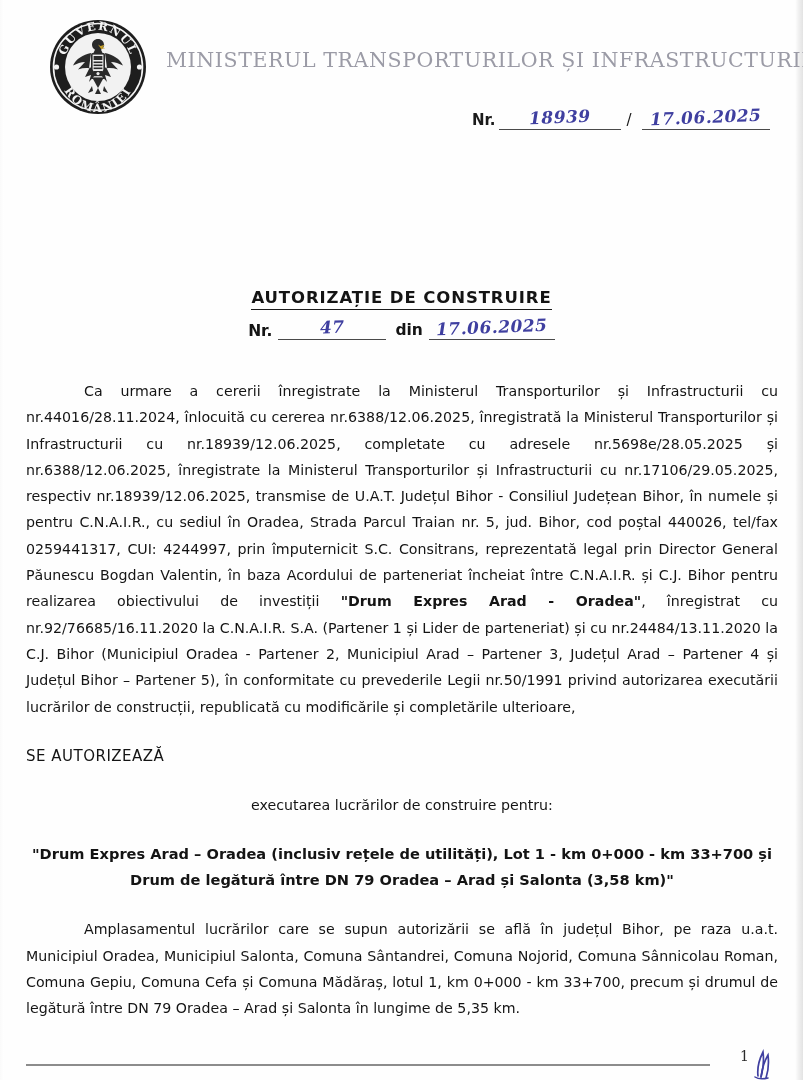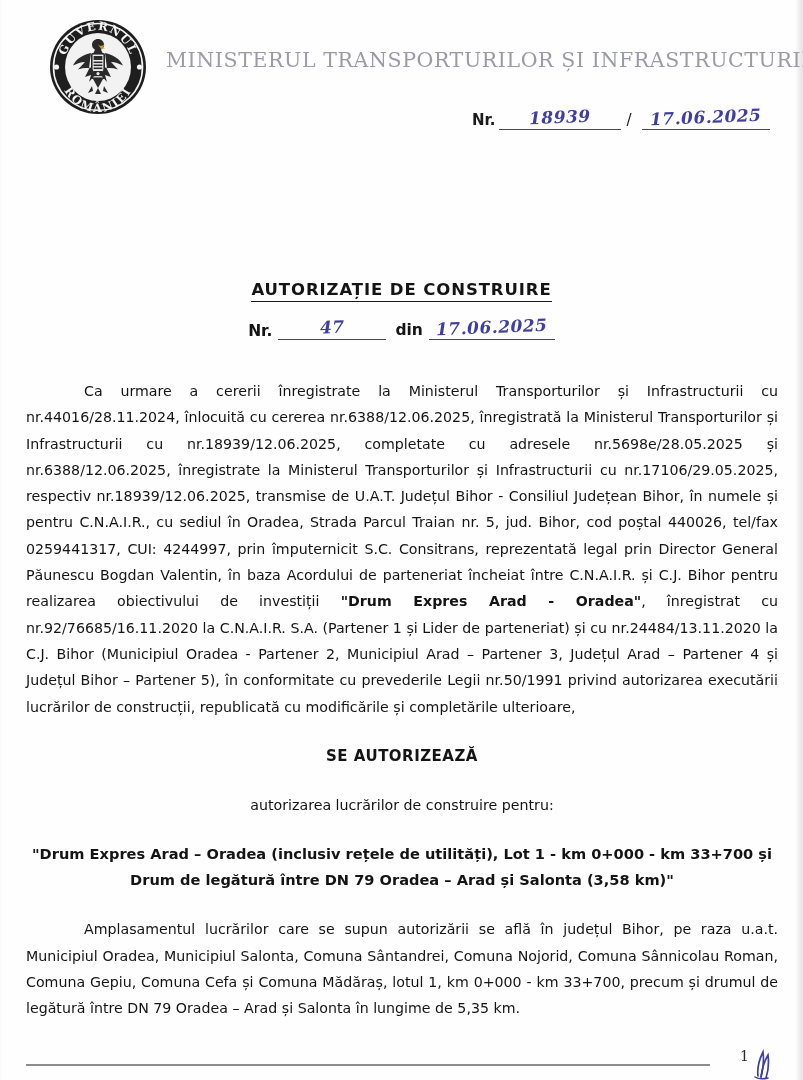--- a/index.html
+++ b/index.html
@@ -87,21 +87,21 @@
     letter-spacing: 0.5px;
     position: relative;
     top: -1px;
     transform: rotate(-2.2deg);
     display: inline-block;
   }
 
   
   .doc-title {
     position: absolute;
-    left: 0; top: 280px;
+    left: 0; top: 288px;
     width: 803px;
     text-align: center;
     font-size: 16.5px;
     font-weight: 700;
     letter-spacing: 0.9px;
   }
   .doc-title span {
     border-bottom: 1.6px solid #1a1a1a;
     padding-bottom: 2px;
   }
@@ -128,22 +128,22 @@
     line-height: 26.3px;
     text-align: justify;
     text-justify: inter-word;
   }
   .body p { margin: 0 0 0 0; }
   .indent { text-indent: 58px; }
   .gap { height: 23px; }
   .center { text-align: center; }
   .bold { font-weight: 700; }
   .heading-auth {
-    text-align: center;
-    font-weight: 700;
+    text-align: left;
+    font-weight: 400;
     font-size: 15px;
     letter-spacing: 0.5px;
   }
   .subject {
     text-align: center;
     font-weight: 700;
     font-size: 14.6px;
     line-height: 26px;
   }
 
@@ -251,21 +251,21 @@
   <div class="body">
 
     <p class="indent"><span>Ca urmare a cererii înregistrate la Ministerul Transporturilor și Infrastructurii cu nr.44016/28.11.2024, înlocuită cu cererea nr.6388/12.06.2025, înregistrată la Ministerul Transporturilor și Infrastructurii cu nr.18939/12.06.2025, completate cu adresele nr.5698e/28.05.2025 și nr.6388/12.06.2025, înregistrate la Ministerul Transporturilor și Infrastructurii cu nr.17106/29.05.2025, respectiv nr.18939/12.06.2025, transmise de U.A.T. Județul Bihor - Consiliul Județean Bihor, în numele și pentru C.N.A.I.R., cu sediul în Oradea, Strada Parcul Traian nr. 5, jud. Bihor, cod poștal 440026, tel/fax 0259441317, CUI: 4244997, prin împuternicit S.C. Consitrans, reprezentată legal prin Director General Păunescu Bogdan Valentin, în baza Acordului de parteneriat încheiat între C.N.A.I.R. și C.J. Bihor pentru realizarea obiectivului de investiții </span><span class="bold">"Drum Expres Arad - Oradea"</span><span>, înregistrat cu nr.92/76685/16.11.2020 la C.N.A.I.R. S.A. (Partener 1 și Lider de parteneriat) și cu nr.24484/13.11.2020 la C.J. Bihor (Municipiul Oradea - Partener 2, Municipiul Arad – Partener 3, Județul Arad – Partener 4 și Județul Bihor – Partener 5), în conformitate cu prevederile Legii nr.50/1991 privind autorizarea executării lucrărilor de construcții, republicată cu modificările și completările ulterioare,</span></p>
 
     <div class="gap"></div>
 
     <p class="heading-auth">SE AUTORIZEAZĂ</p>
 
     <div class="gap"></div>
 
-    <p class="center">autorizarea lucrărilor de construire pentru:</p>
+    <p class="center">executarea lucrărilor de construire pentru:</p>
 
     <div class="gap"></div>
 
     <p class="subject">"Drum Expres Arad – Oradea (inclusiv rețele de utilități), Lot 1 - km 0+000 - km 33+700 și</p>
     <p class="subject">Drum de legătură între DN 79 Oradea – Arad și Salonta (3,58 km)"</p>
 
     <div class="gap"></div>
 
     <p class="indent">Amplasamentul lucrărilor care se supun autorizării se află în județul Bihor, pe raza u.a.t. Municipiul Oradea, Municipiul Salonta, Comuna Sântandrei, Comuna Nojorid, Comuna Sânnicolau Roman, Comuna Gepiu, Comuna Cefa și Comuna Mădăraș, lotul 1, km 0+000 - km 33+700, precum și drumul de legătură între DN 79 Oradea – Arad și Salonta în lungime de 5,35 km.</p>
 

